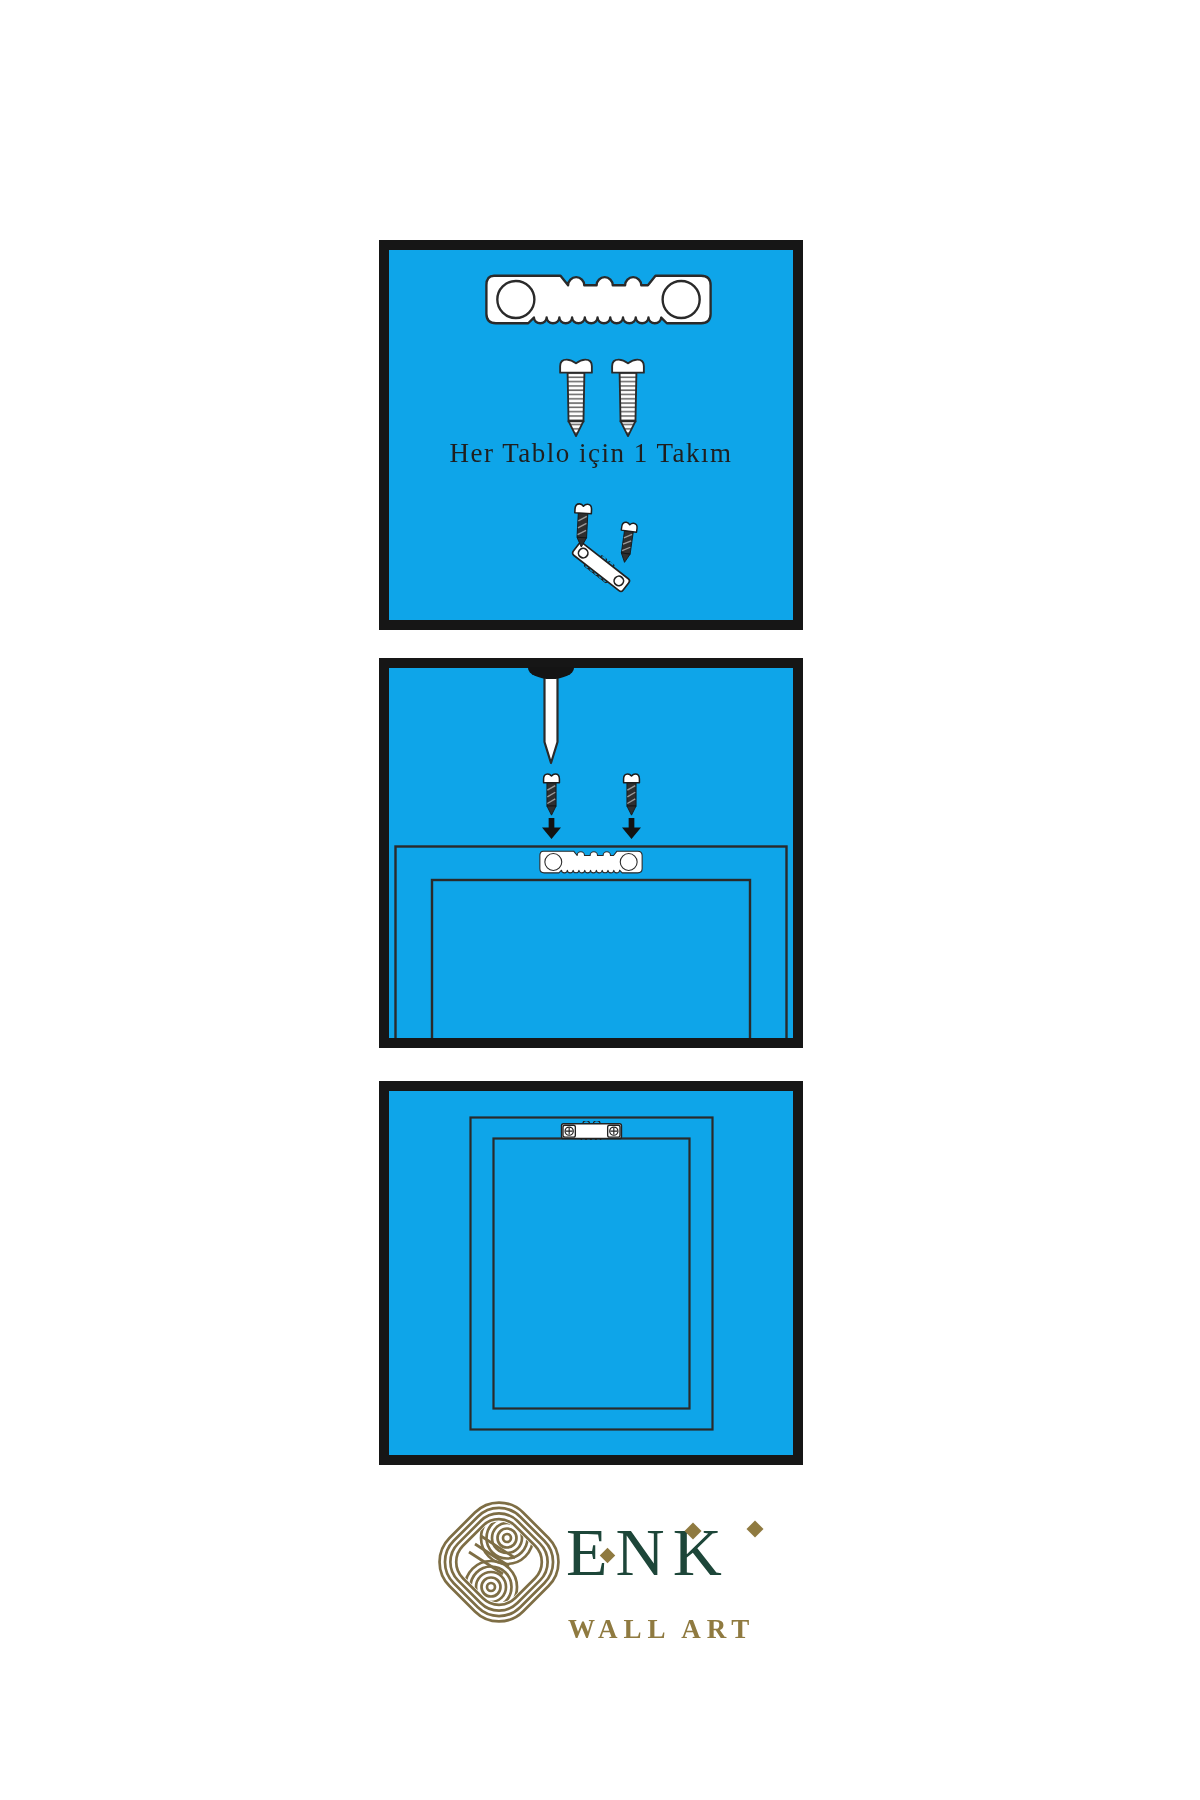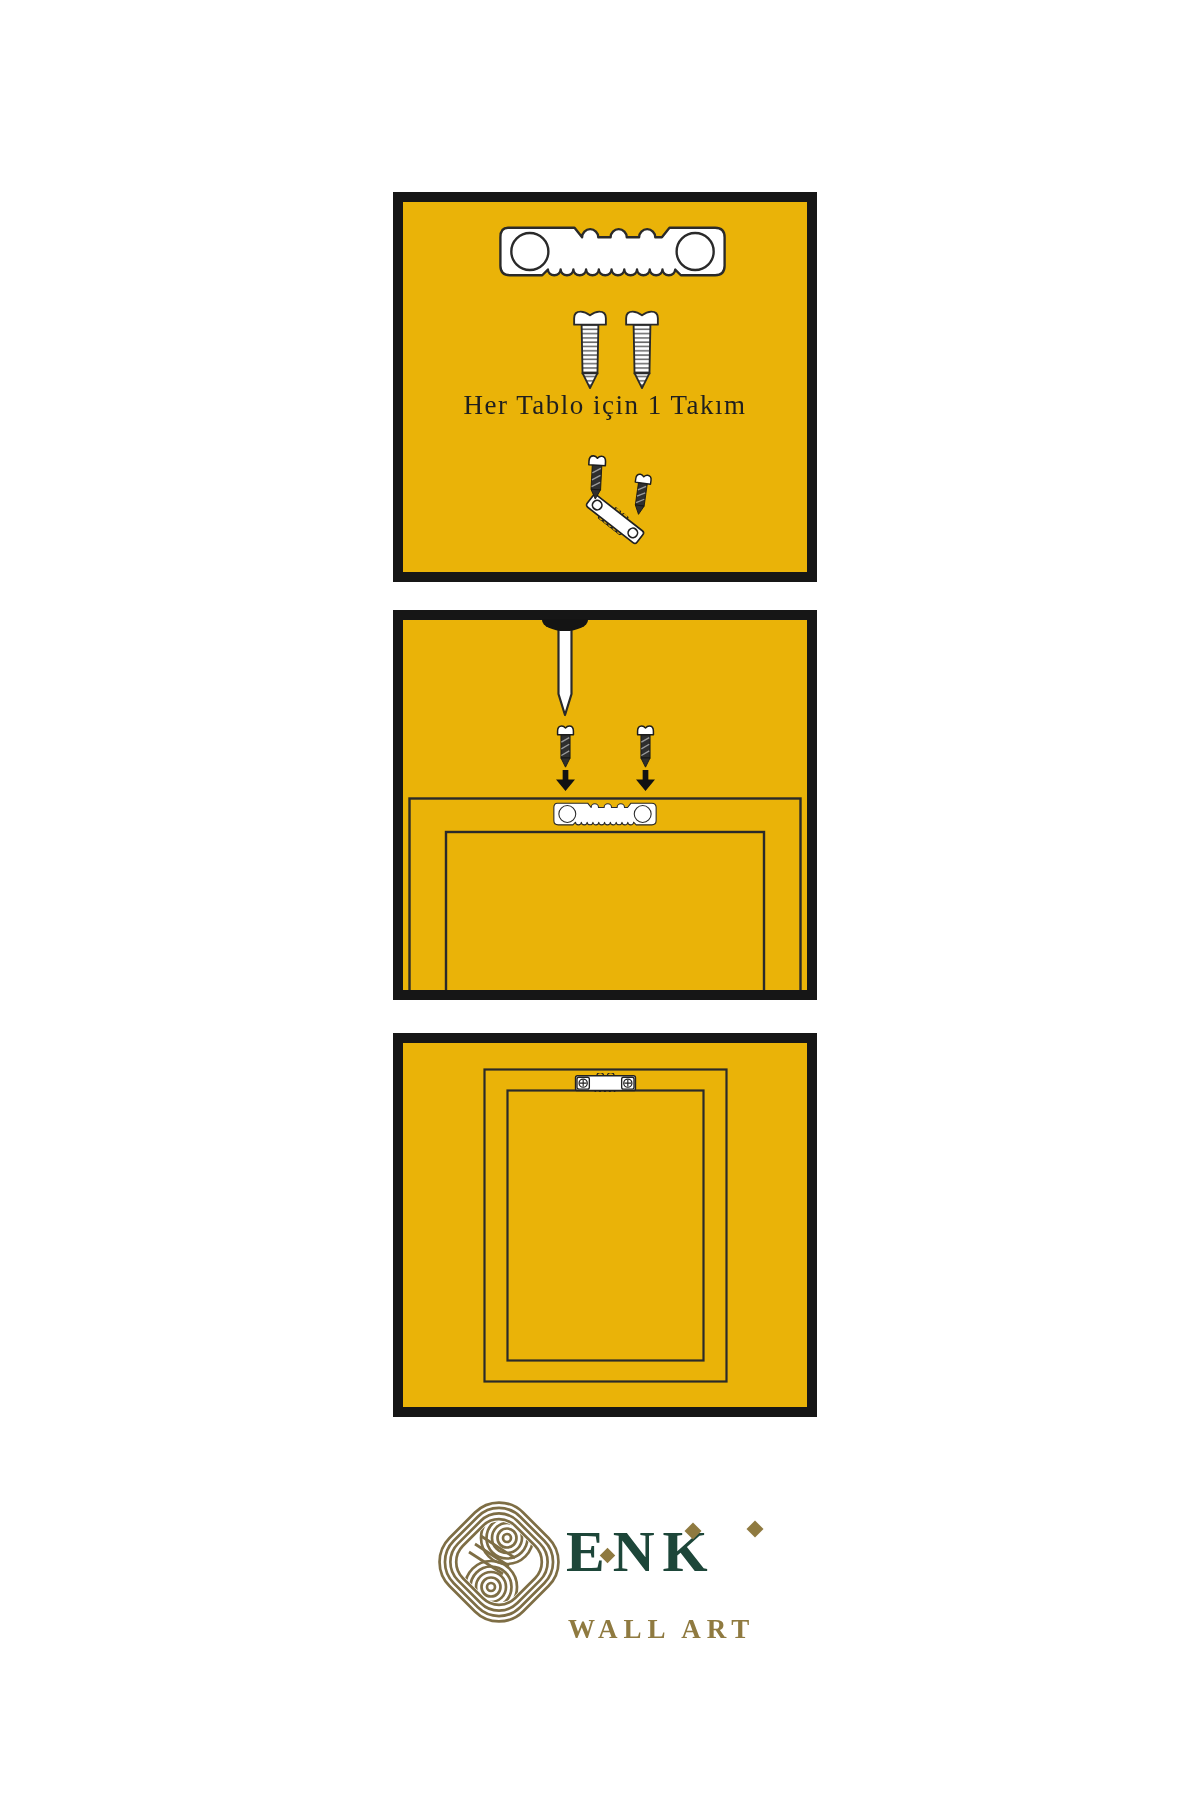--- a/index.html
+++ b/index.html
@@ -2,31 +2,31 @@
 <html><head>
 <meta charset="utf-8">
 <style>
   :root{
     --border:#161616; --line:#2a2a2a; --ink:#1f1f1f;
     --gold:#7e6e45; --gold2:#8f7a40; --green:#1d4639; --bg:#ffffff;
   }
   html,body{margin:0;padding:0;background:#fff;}
   #canvas{position:relative;width:1200px;height:1800px;background:var(--bg);overflow:hidden;
           font-family:"Liberation Serif",serif;}
-  .panel{position:absolute;left:393px;width:404px;border:10px solid var(--border);background:#eab308;}
+  .panel{position:absolute;left:379px;width:404px;border:10px solid var(--border);background:#0ea5e9;margin-top:48px;}
   #panel-kit{top:192px;height:370px;}
   #panel-mount{top:610px;height:370px;}
   #panel-hang{top:1033px;height:364px;}
   .abs{position:absolute;}
   .caption{position:absolute;left:0;right:0;top:188px;text-align:center;
            font-size:27px;letter-spacing:1.5px;color:var(--ink);font-weight:400;}
   
   #brand-knot{position:absolute;left:437px;top:1491px;width:124px;height:143px;}
   #brand-name{position:absolute;left:566px;top:1506px;width:240px;height:92px;
-              font-size:58px;line-height:92px;font-weight:700;letter-spacing:8px;
+              font-size:68px;line-height:92px;font-weight:400;letter-spacing:8px;
               color:var(--green);}
   .diamond{position:absolute;background:var(--gold2);transform:rotate(45deg);}
   #dm1{left:602px;top:1550px;width:11px;height:11px;}
   #dm2{left:687px;top:1525px;width:12px;height:12px;}
   #dm3{left:749px;top:1523px;width:12px;height:12px;}
   #brand-sub{position:absolute;left:568px;top:1594px;font-size:27px;font-weight:700;
              letter-spacing:6px;color:var(--gold2);margin-top:20px;}
   svg{display:block;}
 </style>
 </head>

